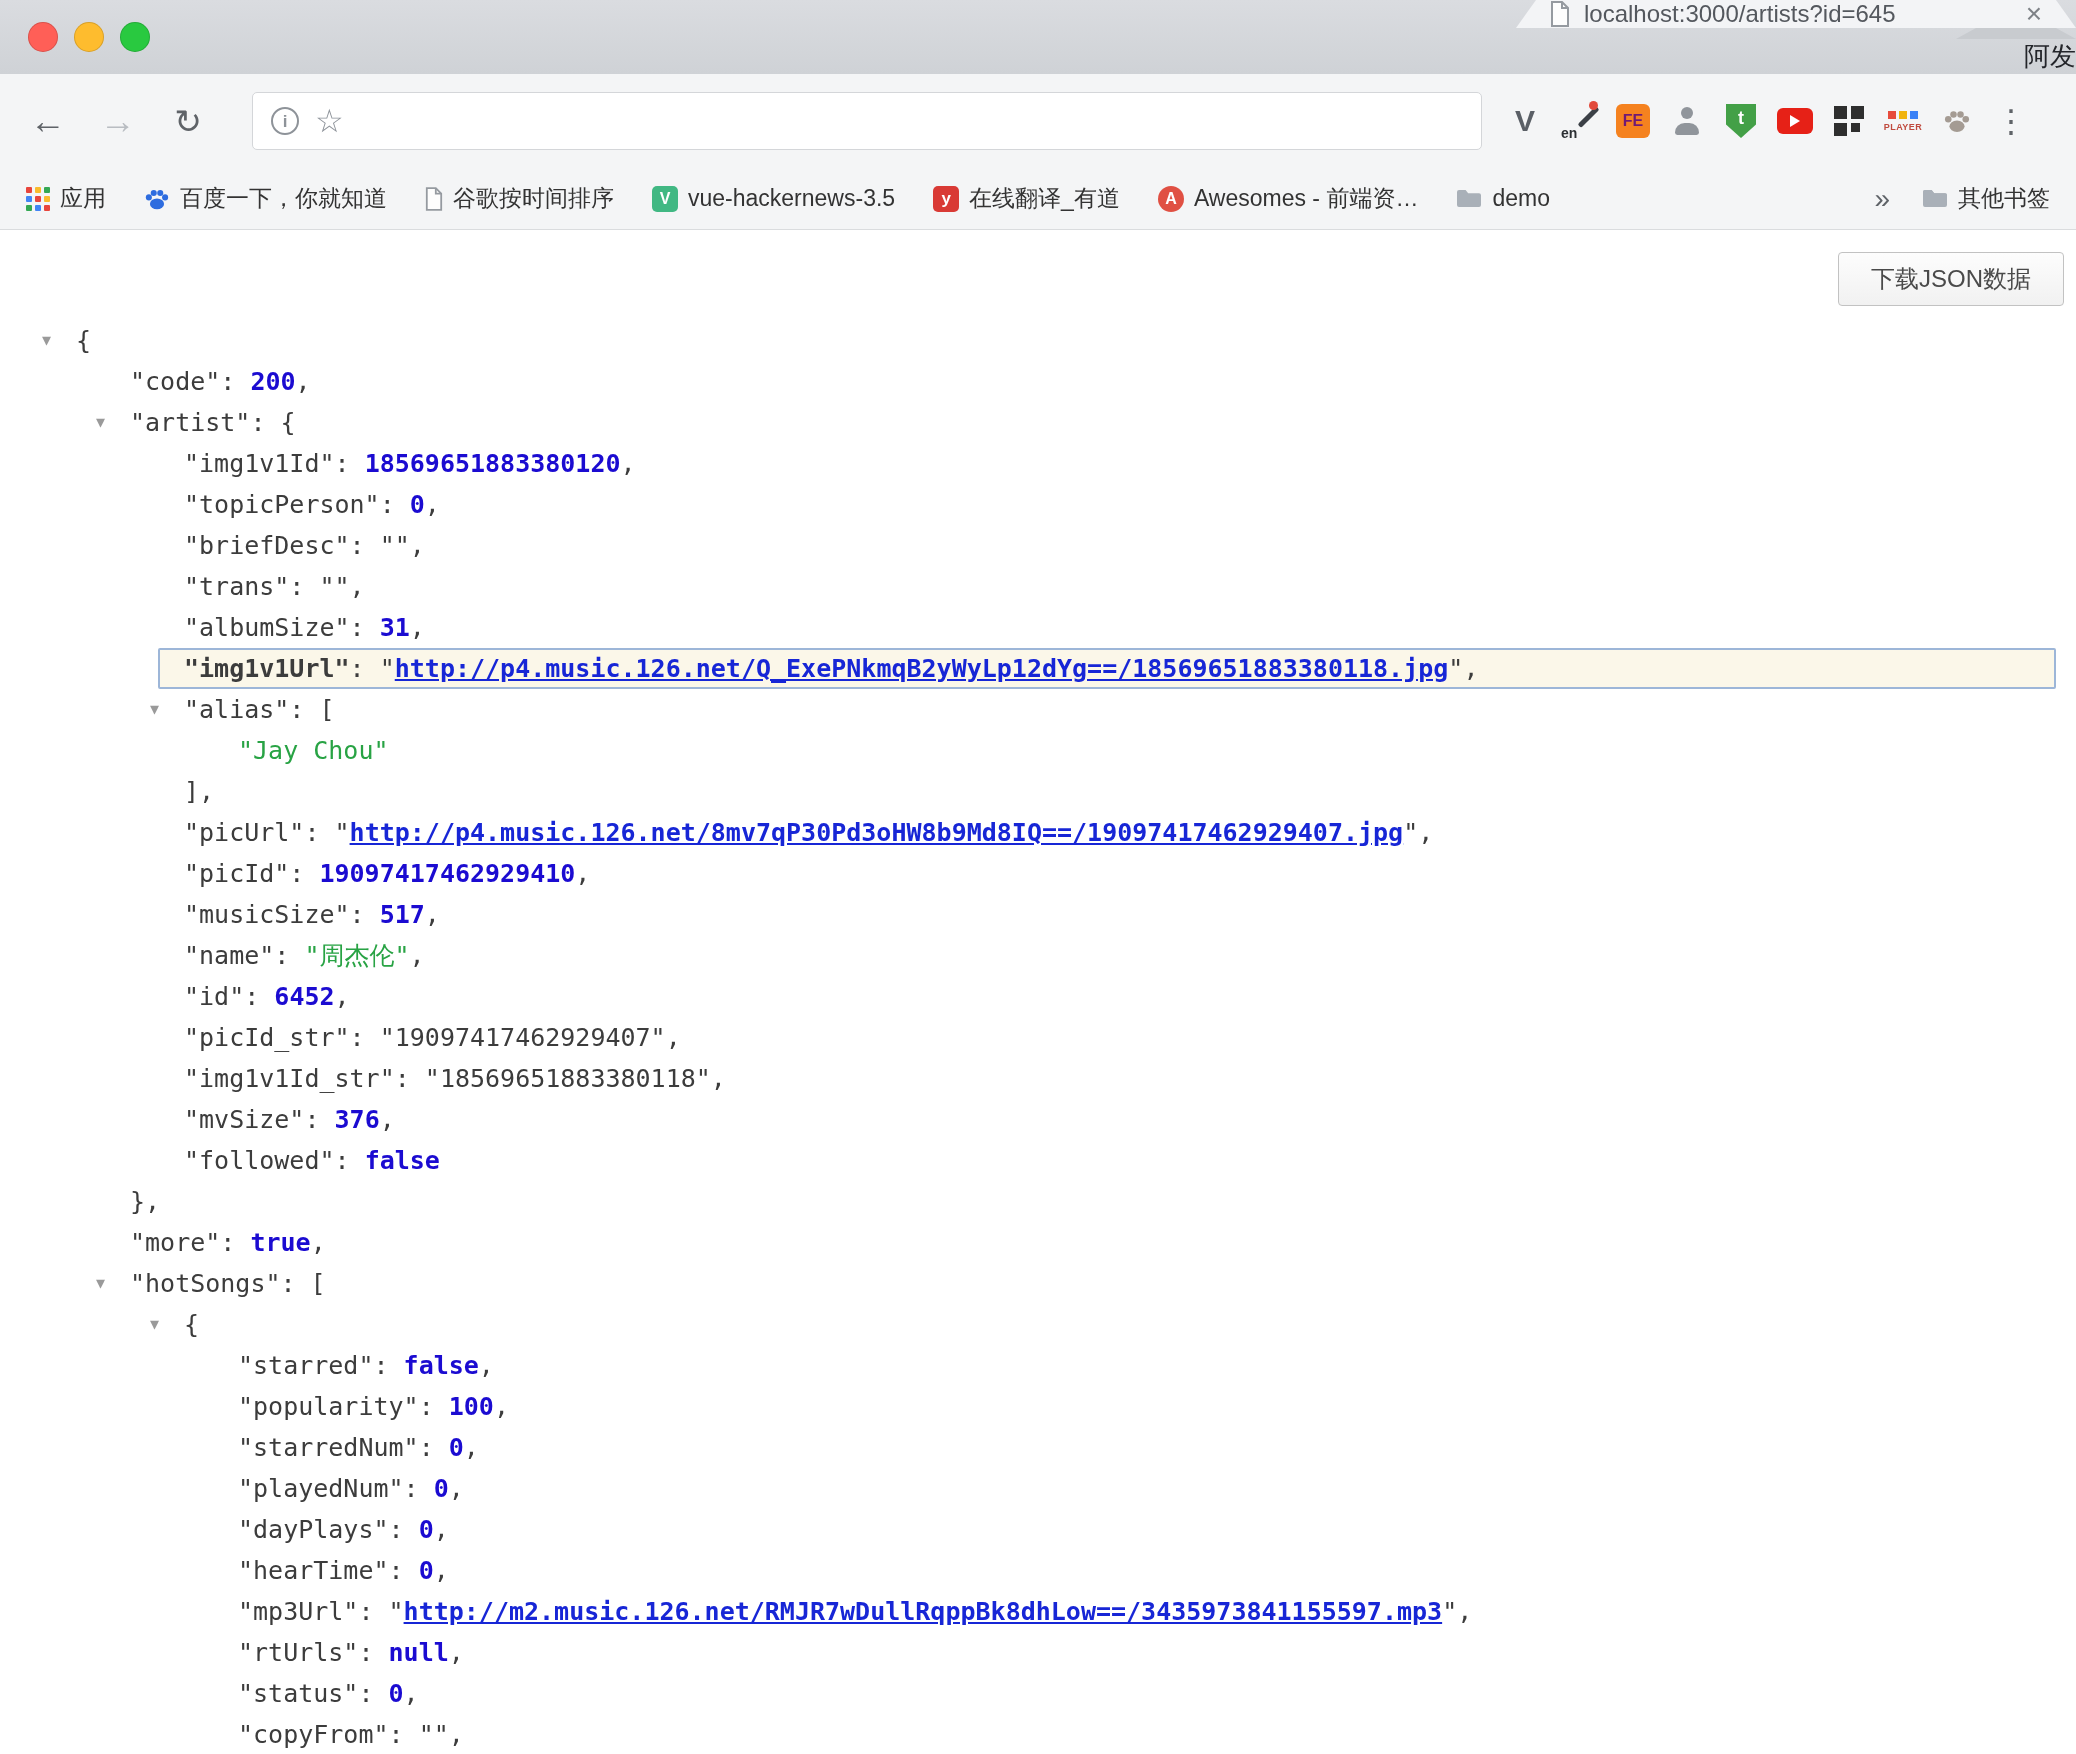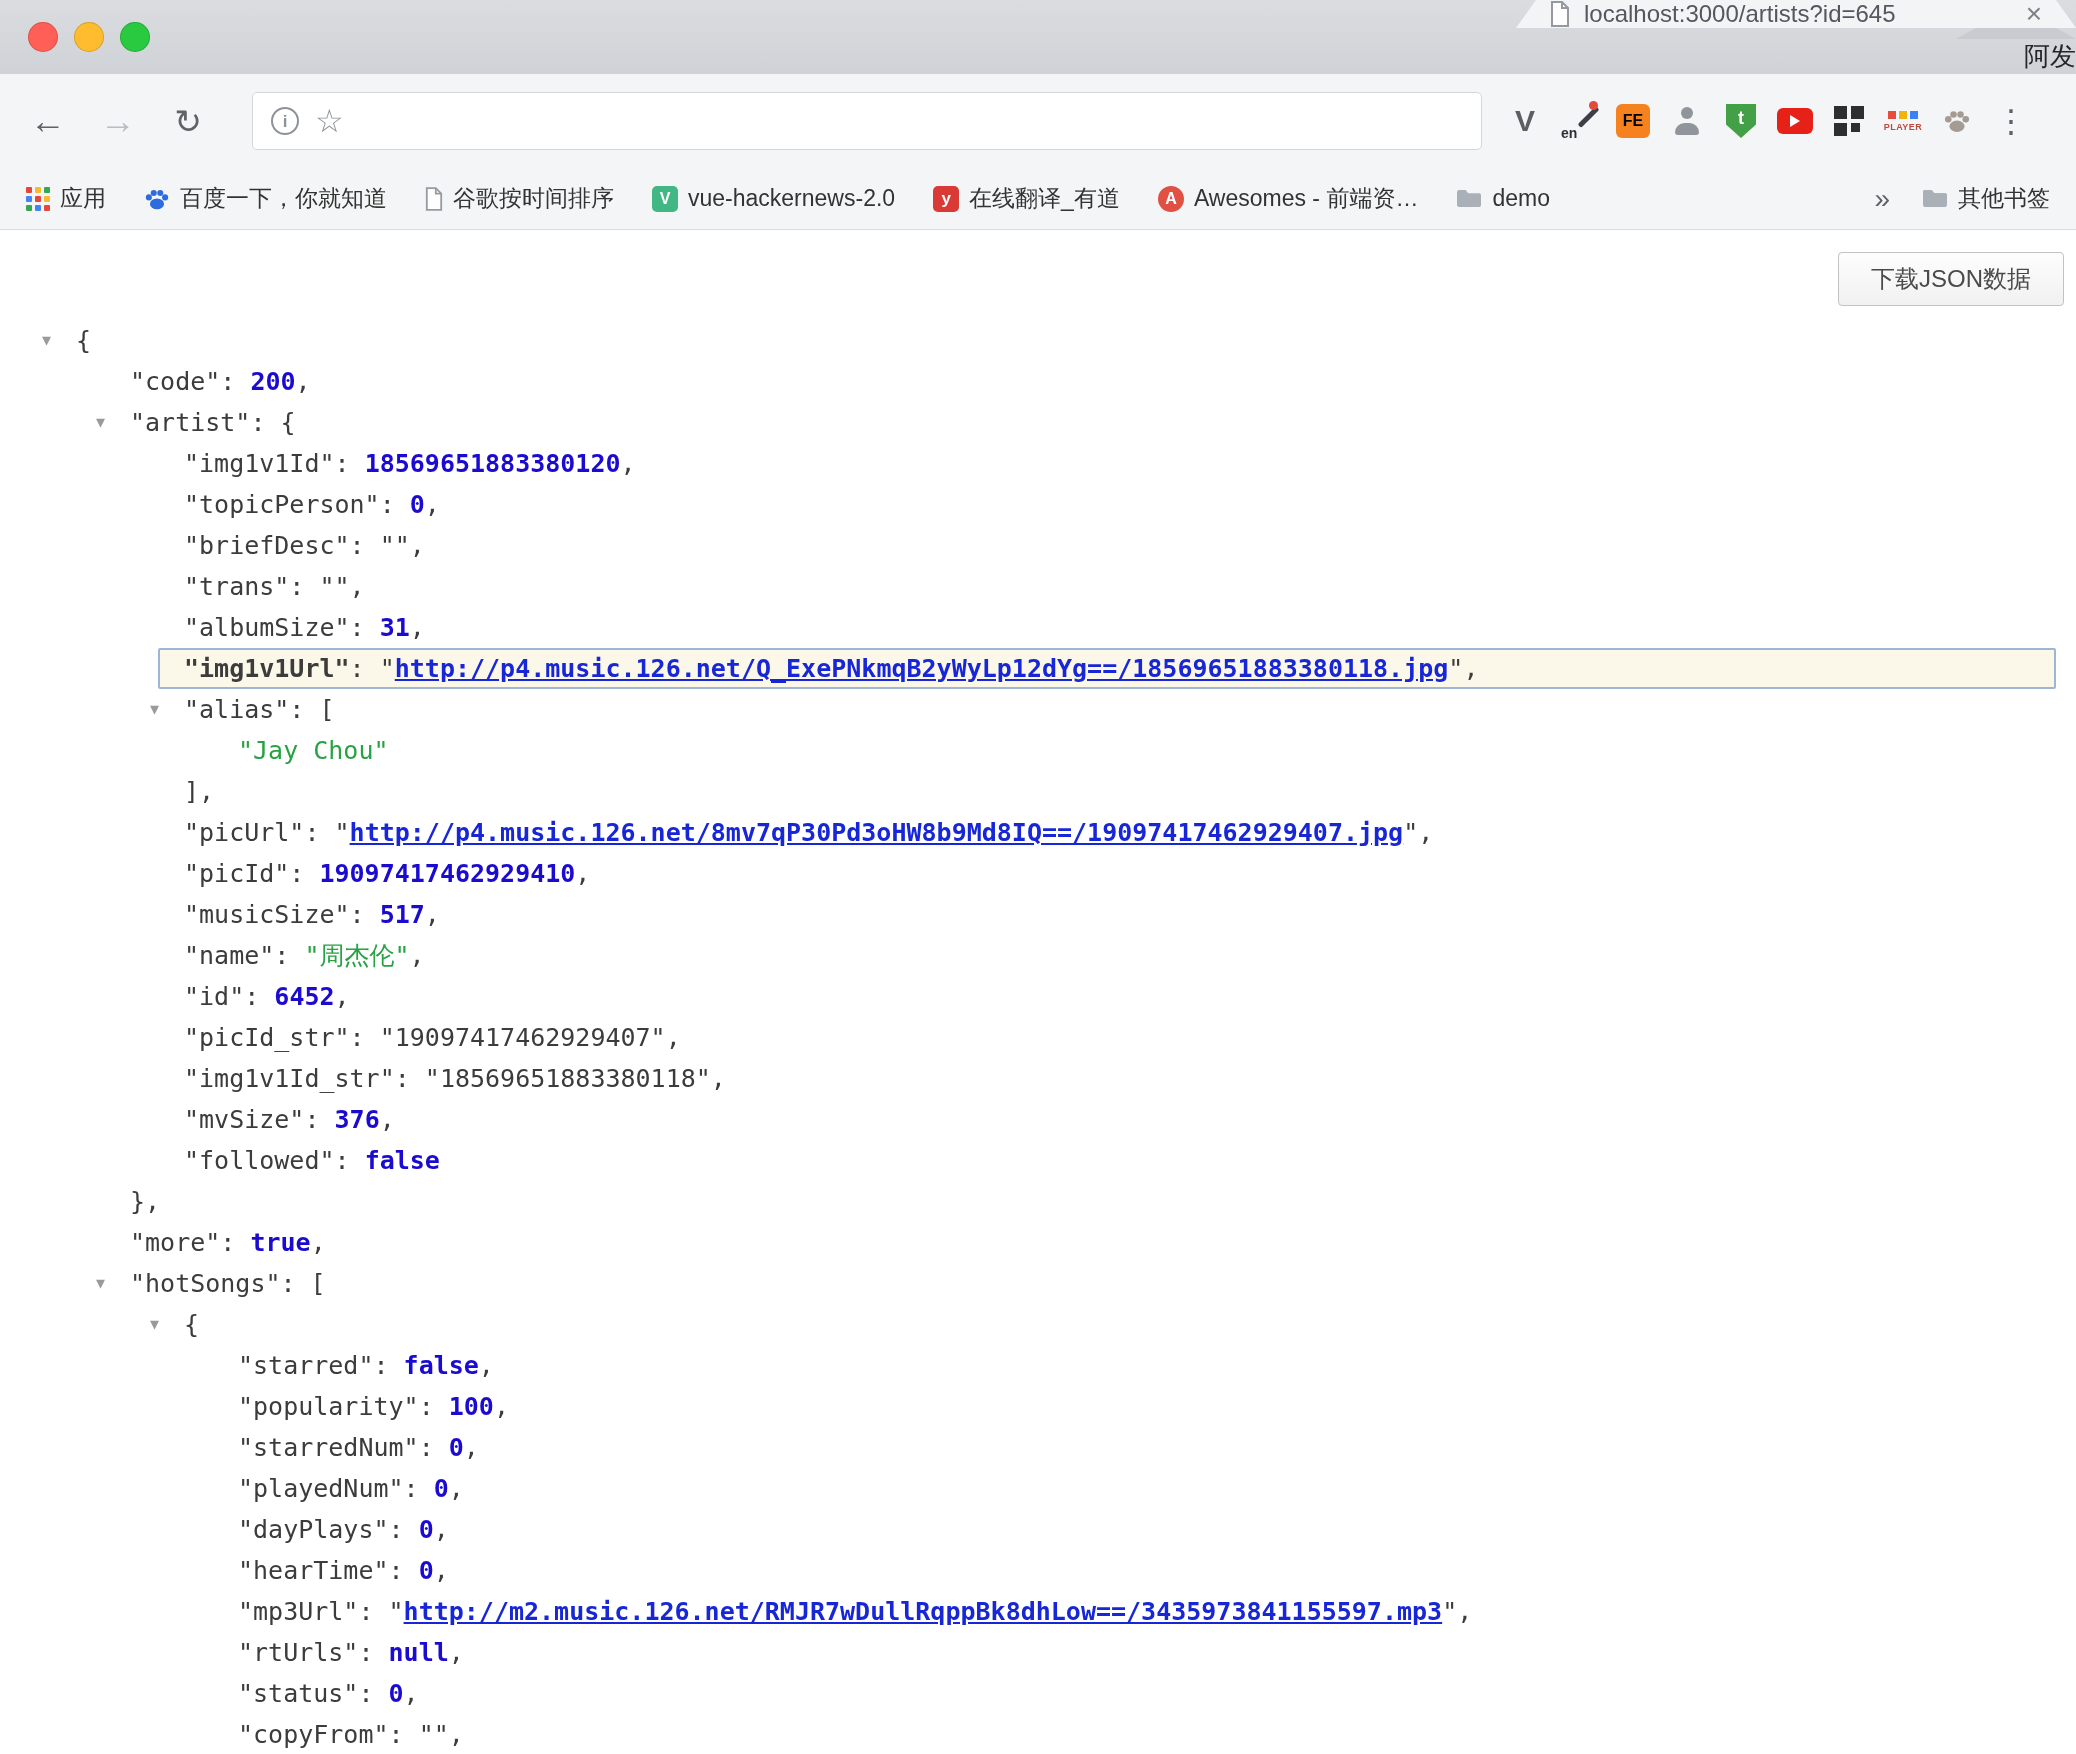--- a/index.html
+++ b/index.html
@@ -47,21 +47,21 @@
   .info-icon i{font-style:normal;font-size:17px;color:#8e9399;font-weight:bold;line-height:1;}
   .url-text{flex:1;font-size:27px;color:#27292e;white-space:nowrap;overflow:hidden;}
   .star{font-size:32px;color:#8e939a;line-height:1;}
 
   .ext-icons{margin-left:22px;display:flex;align-items:center;gap:12px;}
   .ext{width:42px;height:42px;position:relative;display:flex;align-items:center;justify-content:center;}
   .vlogo{font-size:30px;font-weight:bold;color:#5a5f66;}
   .pen{position:absolute;top:4px;right:9px;width:5px;height:26px;background:#3b4046;border-radius:2px;transform:rotate(45deg);}
   .pen-en{position:absolute;bottom:1px;left:3px;font-size:14px;font-weight:bold;color:#2b2f33;}
   .pen-dot{position:absolute;top:1px;right:2px;width:9px;height:9px;border-radius:50%;background:#e24a3b;}
-  .fe-badge{width:34px;height:34px;border-radius:6px;background:#f5821f;color:#000000;font-size:16px;font-weight:bold;display:flex;align-items:center;justify-content:center;}
+  .fe-badge{width:34px;height:34px;border-radius:6px;background:#f5821f;color:#701a75;font-size:16px;font-weight:bold;display:flex;align-items:center;justify-content:center;}
   .person{width:28px;height:28px;position:relative;display:block;}
   .person::before{content:"";position:absolute;top:0;left:50%;transform:translateX(-50%);width:12px;height:12px;border-radius:50%;background:#90959b;}
   .person::after{content:"";position:absolute;bottom:0;left:50%;transform:translateX(-50%);width:24px;height:12px;border-radius:12px 12px 3px 3px;background:#90959b;}
   .shield{width:30px;height:34px;background:#43a047;clip-path:polygon(0 0,100% 0,100% 60%,50% 100%,0 60%);display:flex;align-items:center;justify-content:center;}
   .shield i{font-style:normal;color:#fff;font-weight:bold;font-size:18px;line-height:1;margin-top:-6px;}
   .yt{width:36px;height:26px;background:#e62117;border-radius:6px;display:flex;align-items:center;justify-content:center;}
   .yt-play{width:0;height:0;border-left:10px solid #fff;border-top:6px solid transparent;border-bottom:6px solid transparent;display:block;}
   .qr{width:30px;height:30px;display:grid;grid-template-columns:1fr 1fr;gap:4px;}
   .qr i{background:#2e2e2e;display:block;width:100%;height:100%;}
   .qr i:last-child{width:70%;height:70%;}
@@ -247,21 +247,21 @@
     </div>
     <div class="bm">
       <svg width="18" height="24" viewBox="0 0 20 26">
         <path d="M2 1 h10 l6 6 v18 H2 z" fill="#fdfdfd" stroke="#959aa0" stroke-width="2"></path>
         <path d="M12 1 v6 h6" fill="none" stroke="#959aa0" stroke-width="2"></path>
       </svg>
       <span>谷歌按时间排序</span>
     </div>
     <div class="bm">
       <span class="bm-badge vue">V</span>
-      <span>vue-hackernews-2.0</span>
+      <span>vue-hackernews-3.5</span>
     </div>
     <div class="bm">
       <span class="bm-badge youdao">y</span>
       <span>在线翻译_有道</span>
     </div>
     <div class="bm">
       <span class="bm-badge awesomes">A</span>
       <span>Awesomes - 前端资…</span>
     </div>
     <div class="bm">

